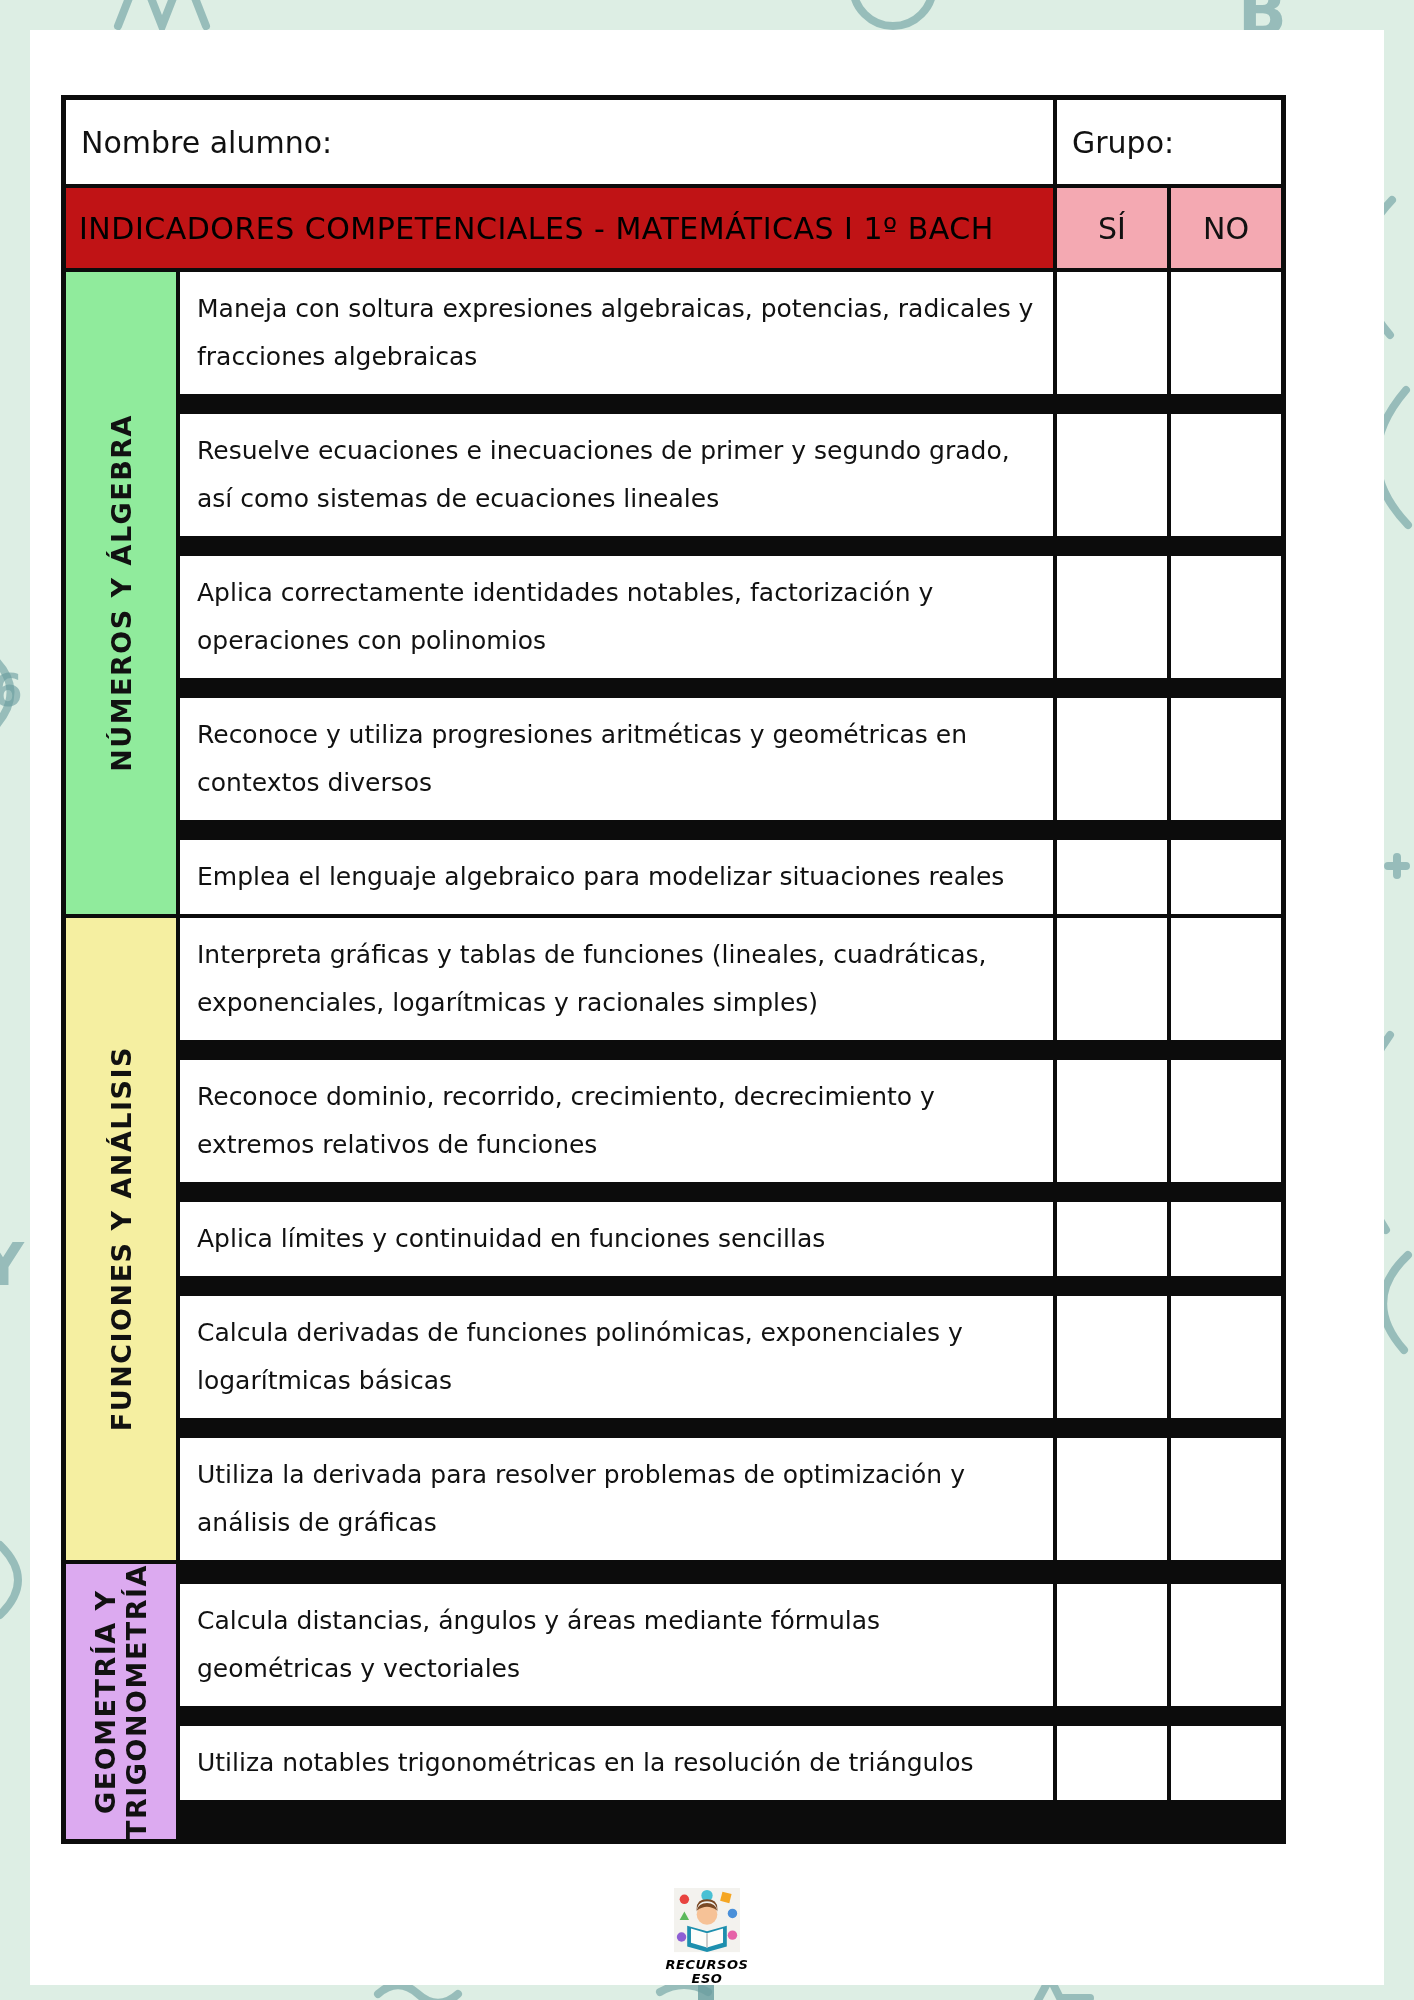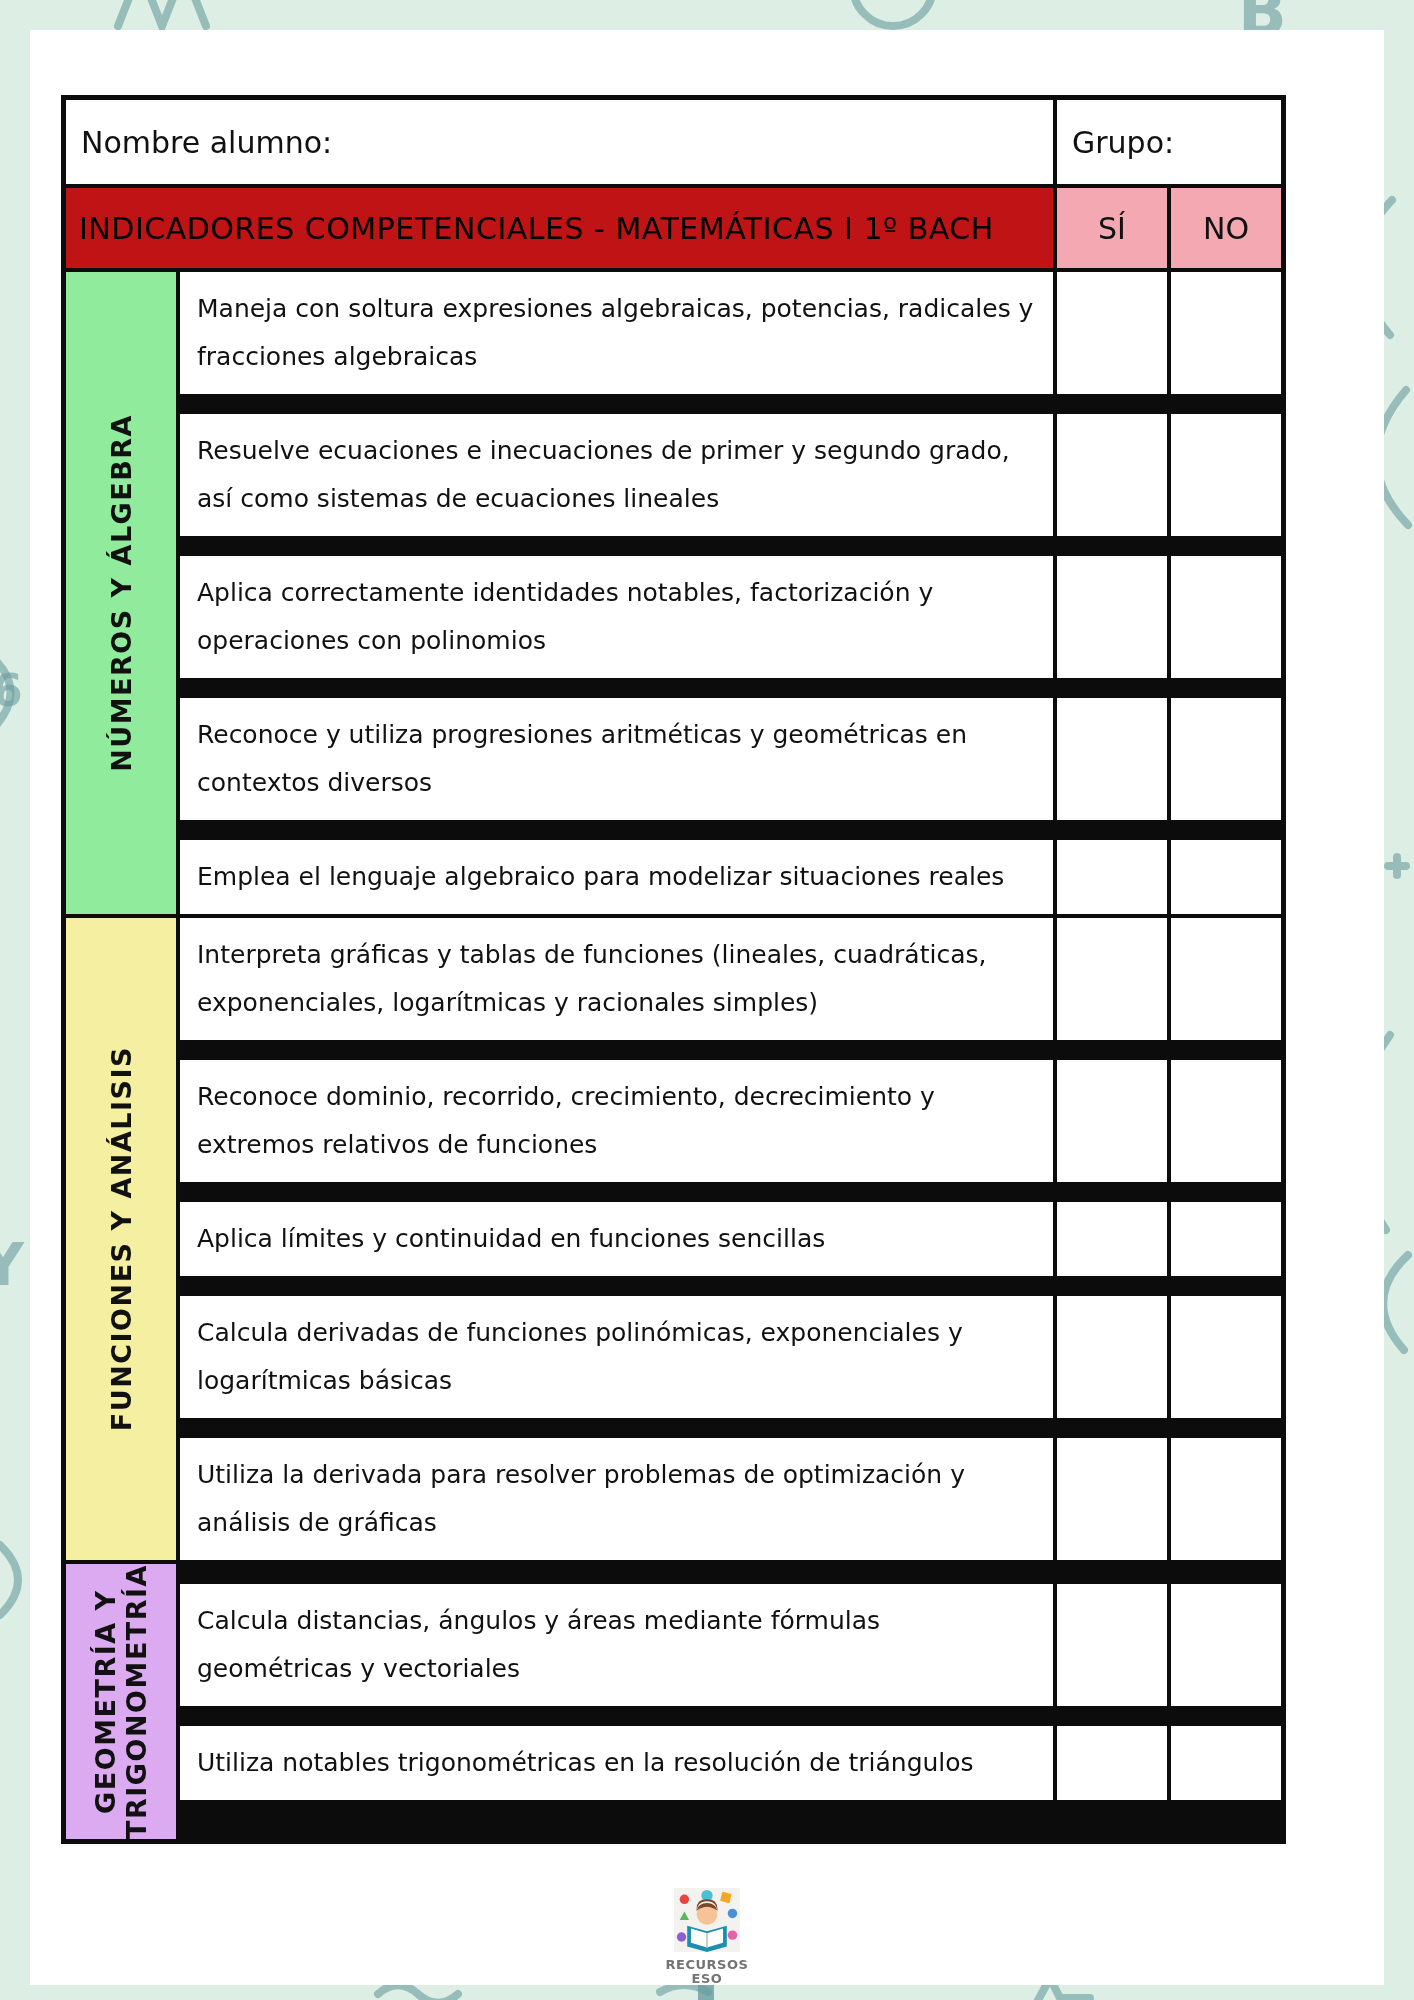--- a/index.html
+++ b/index.html
@@ -48,22 +48,22 @@
   .irow { display:grid; grid-template-columns:873px 110px 110px; gap:4px; }
   .desc {
     background:#fff; font-size:25px; line-height:48px;
     padding:13px 12px 13px 17px; min-height:66px;
     display:flex; align-items:center; box-sizing:border-box;
   }
   .box { background:#fff; }
 
   .logo { position:absolute; left:50%; top:1858px; transform:translateX(-50%);
           width:110px; text-align:center; }
-  .logo-caption { font-weight:700; font-size:13px;
-                  line-height:14px; color:#737373; letter-spacing:.5px; }
+  .logo-caption { font-weight:700; font-style:italic; font-size:13px;
+                  line-height:14px; color:#000000; letter-spacing:.5px; }
   .logo-caption span { display:block; }
 </style>
 </head>
 <body>
 
 <div class="canvas">
 
   <svg class="doodles" width="1414" height="2000" viewBox="0 0 1414 2000">
     <g fill="none" stroke="#699c9f" stroke-width="8" stroke-linecap="round" opacity="0.6">
       <path d="M118,26 L140,-30 L162,26 L184,-30 L206,26"></path>

